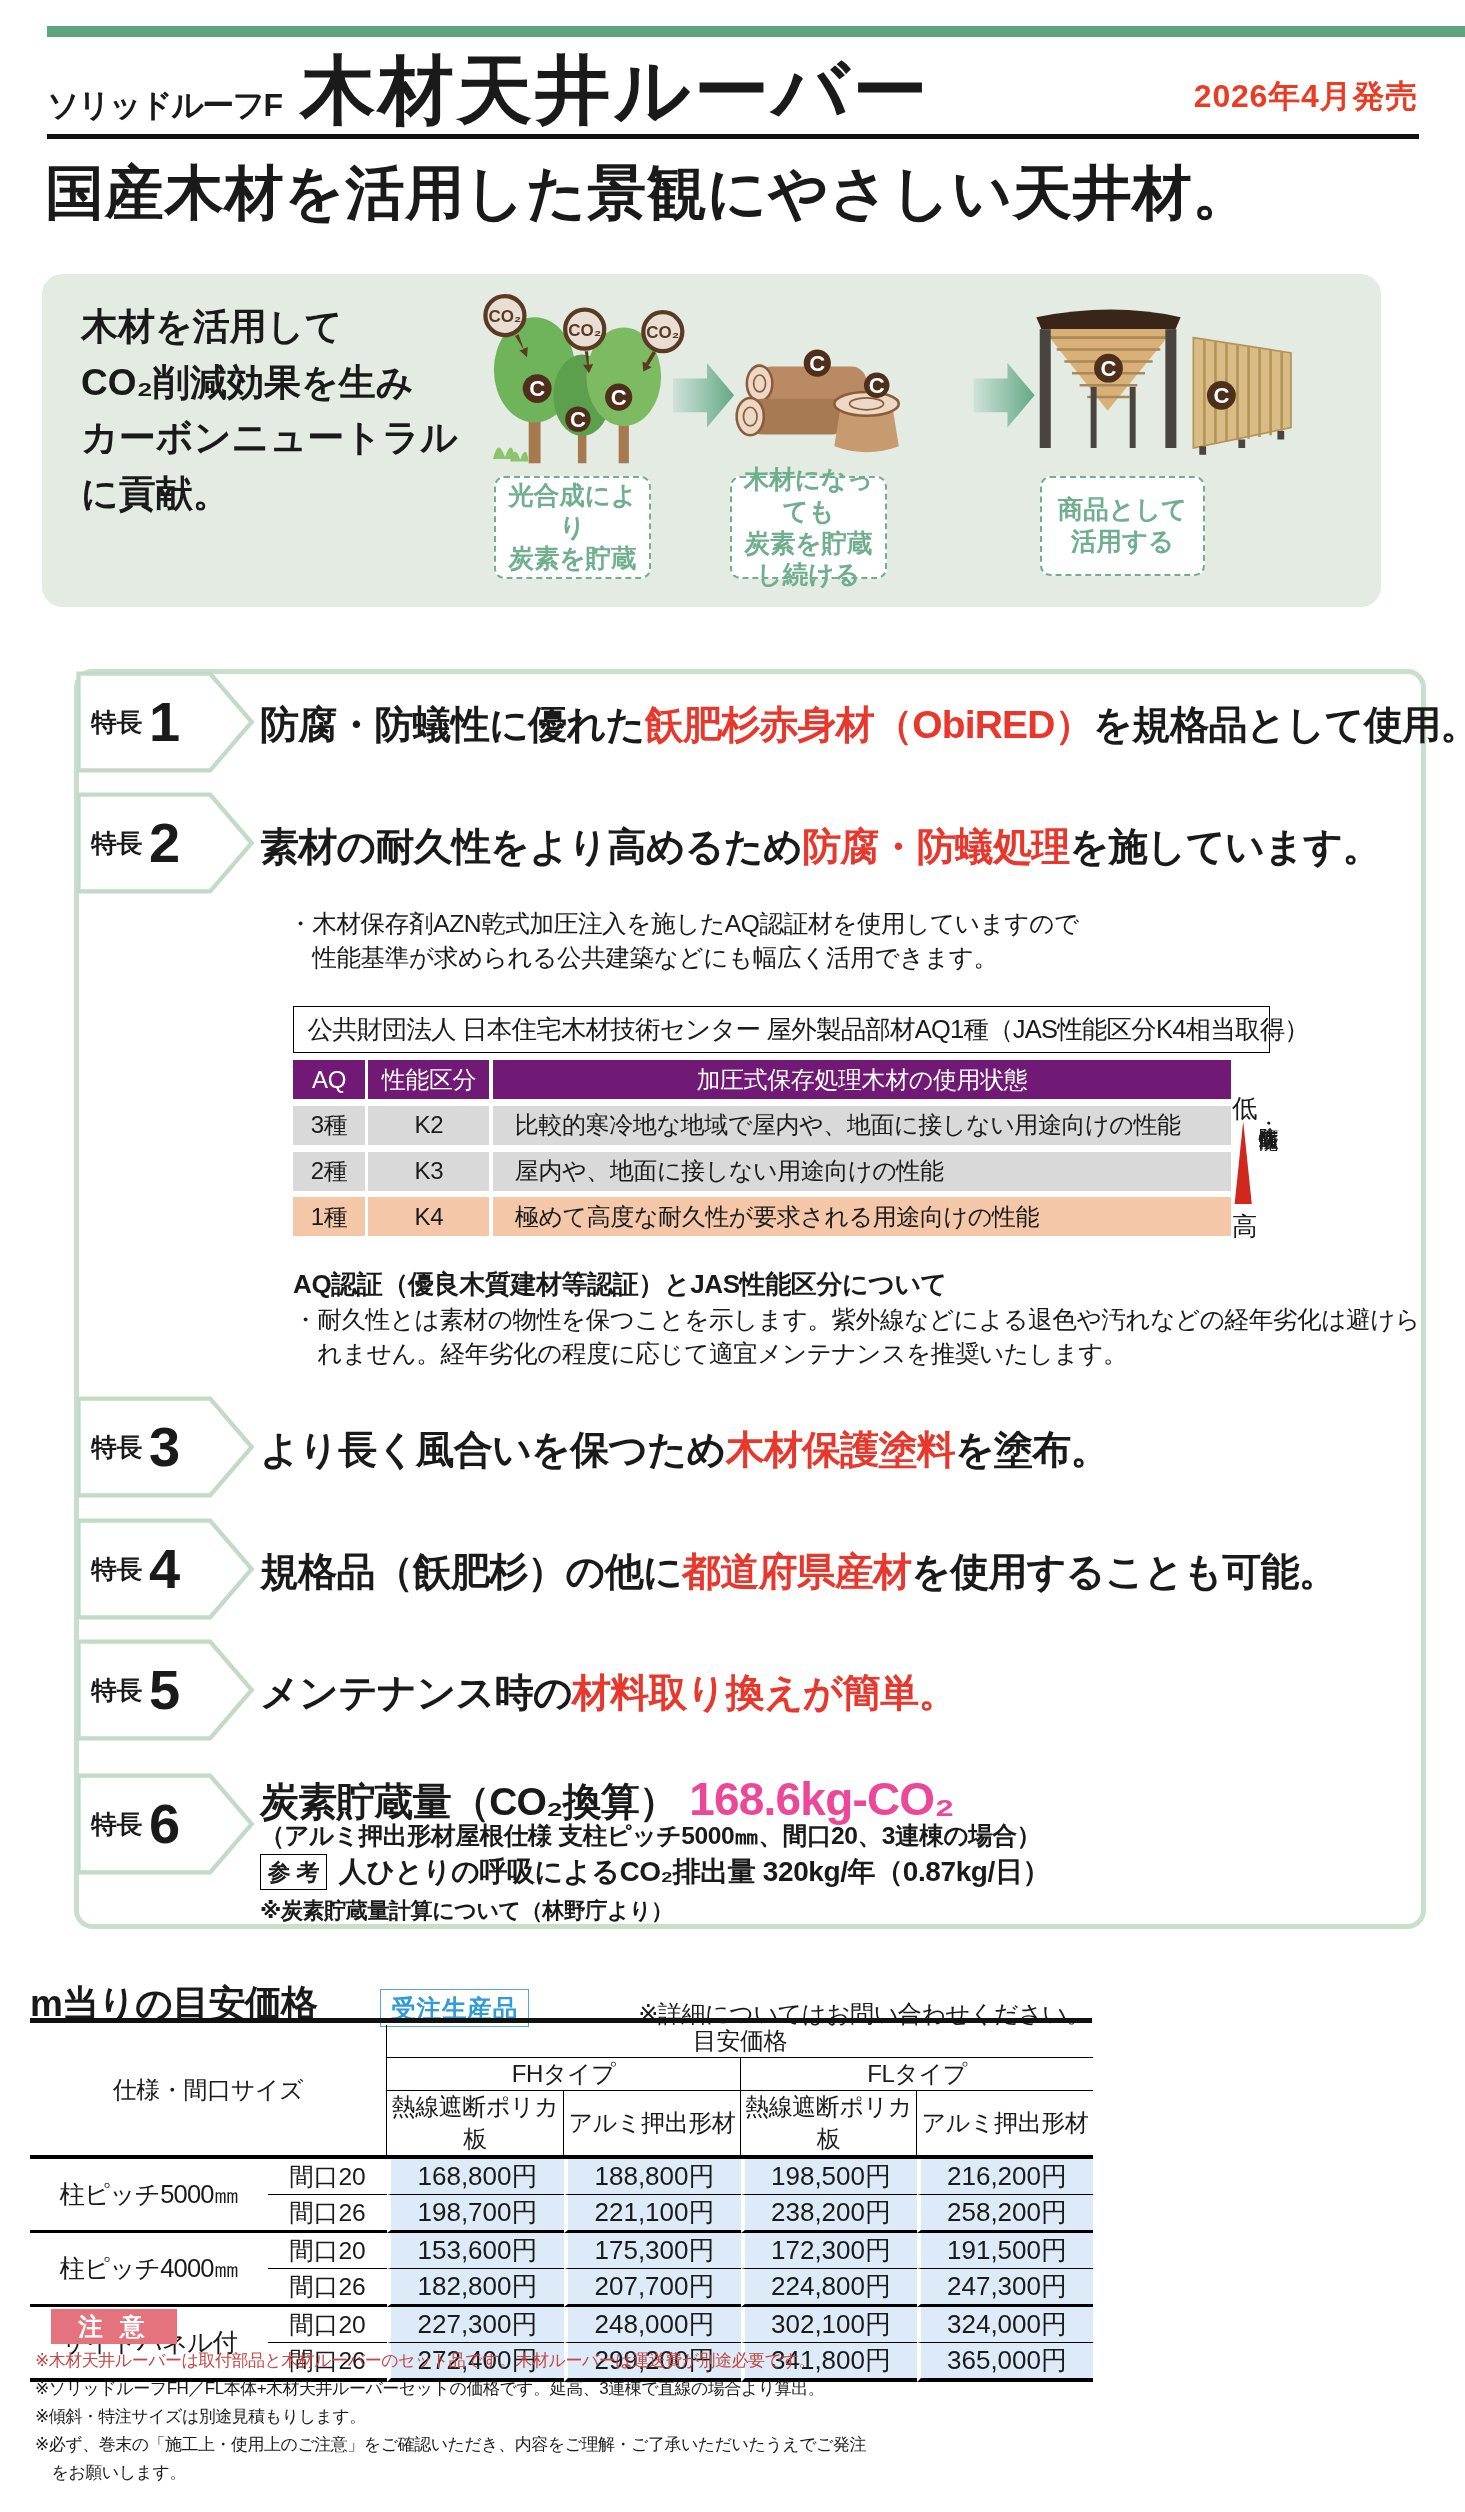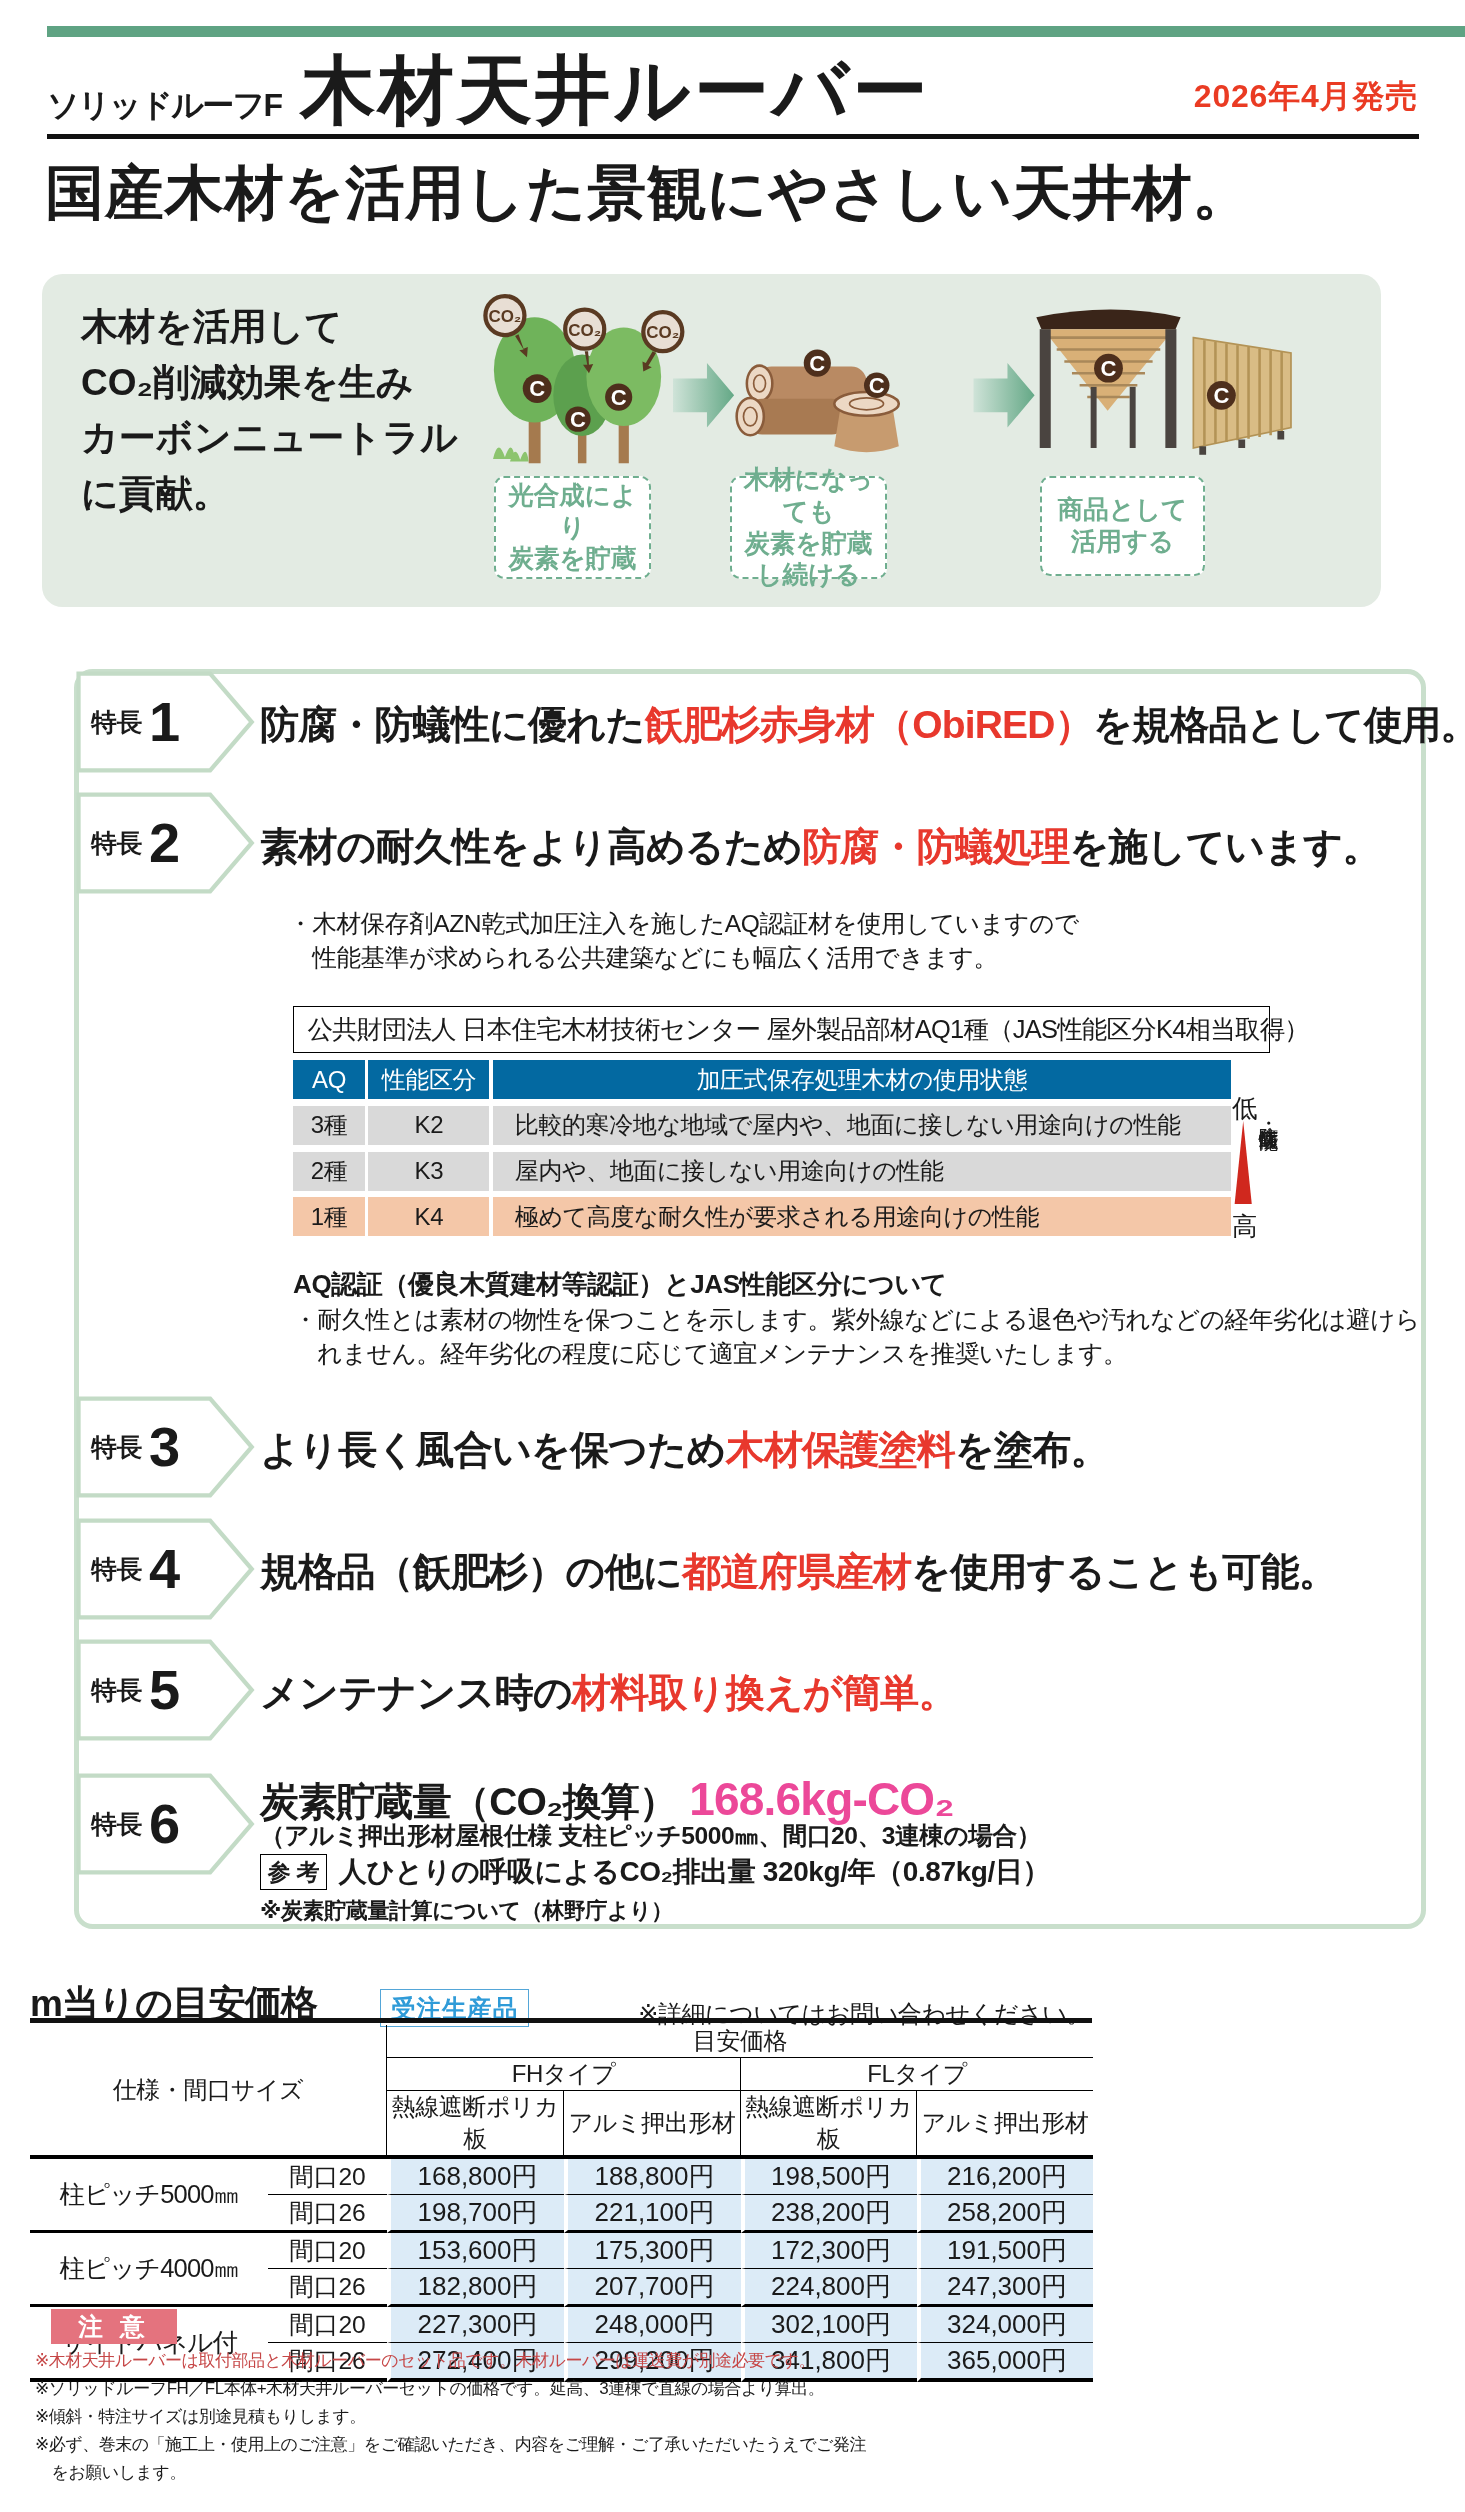--- a/index.html
+++ b/index.html
@@ -40,21 +40,21 @@
   
   .aqtitle{position:absolute;left:293px;top:1006px;width:977px;height:47px;border:1.7px solid #000;
            font-size:25.5px;line-height:45px;padding-left:13.6px;box-sizing:border-box;letter-spacing:-0.8px;white-space:nowrap;}
   .aqtable{position:absolute;left:293px;top:1060px;width:938px;}
   .aqrow{display:flex;height:39px;margin-bottom:6.8px;}
   .aqrow .c1{width:72px;display:flex;align-items:center;justify-content:center;}
   .aqrow .c2{width:121px;display:flex;align-items:center;justify-content:center;}
   .aqrow .c3{flex:1;display:flex;align-items:center;padding-left:22px;}
   .aqrow>div{margin-right:3.4px;font-size:24px;letter-spacing:-0.4px;}
   .aqrow>div:last-child{margin-right:0;}
-  .aqhead>div{background:#0369a1;color:#fff;}
+  .aqhead>div{background:#701a75;color:#fff;}
   .aqhead .c3{justify-content:center;padding-left:0;}
   .aqgray>div{background:#d9d9d9;}
   .aqsalmon>div{background:#f4c7a8;}
   .scale-low,.scale-high{position:absolute;left:1232px;font-size:25.5px;}
   .scale-tri{position:absolute;left:1233px;top:1121px;width:20.4px;height:83px;background:#d0281e;
              clip-path:polygon(50% 0,92% 100%,8% 100%);}
   .scale-lab{position:absolute;left:1256px;top:1111px;height:110px;writing-mode:vertical-rl;text-orientation:upright;
              font-size:19.5px;letter-spacing:0.8px;}
 
   .aqcert-h{position:absolute;left:293px;top:1267px;font-size:26px;font-weight:700;letter-spacing:-0.4px;}

